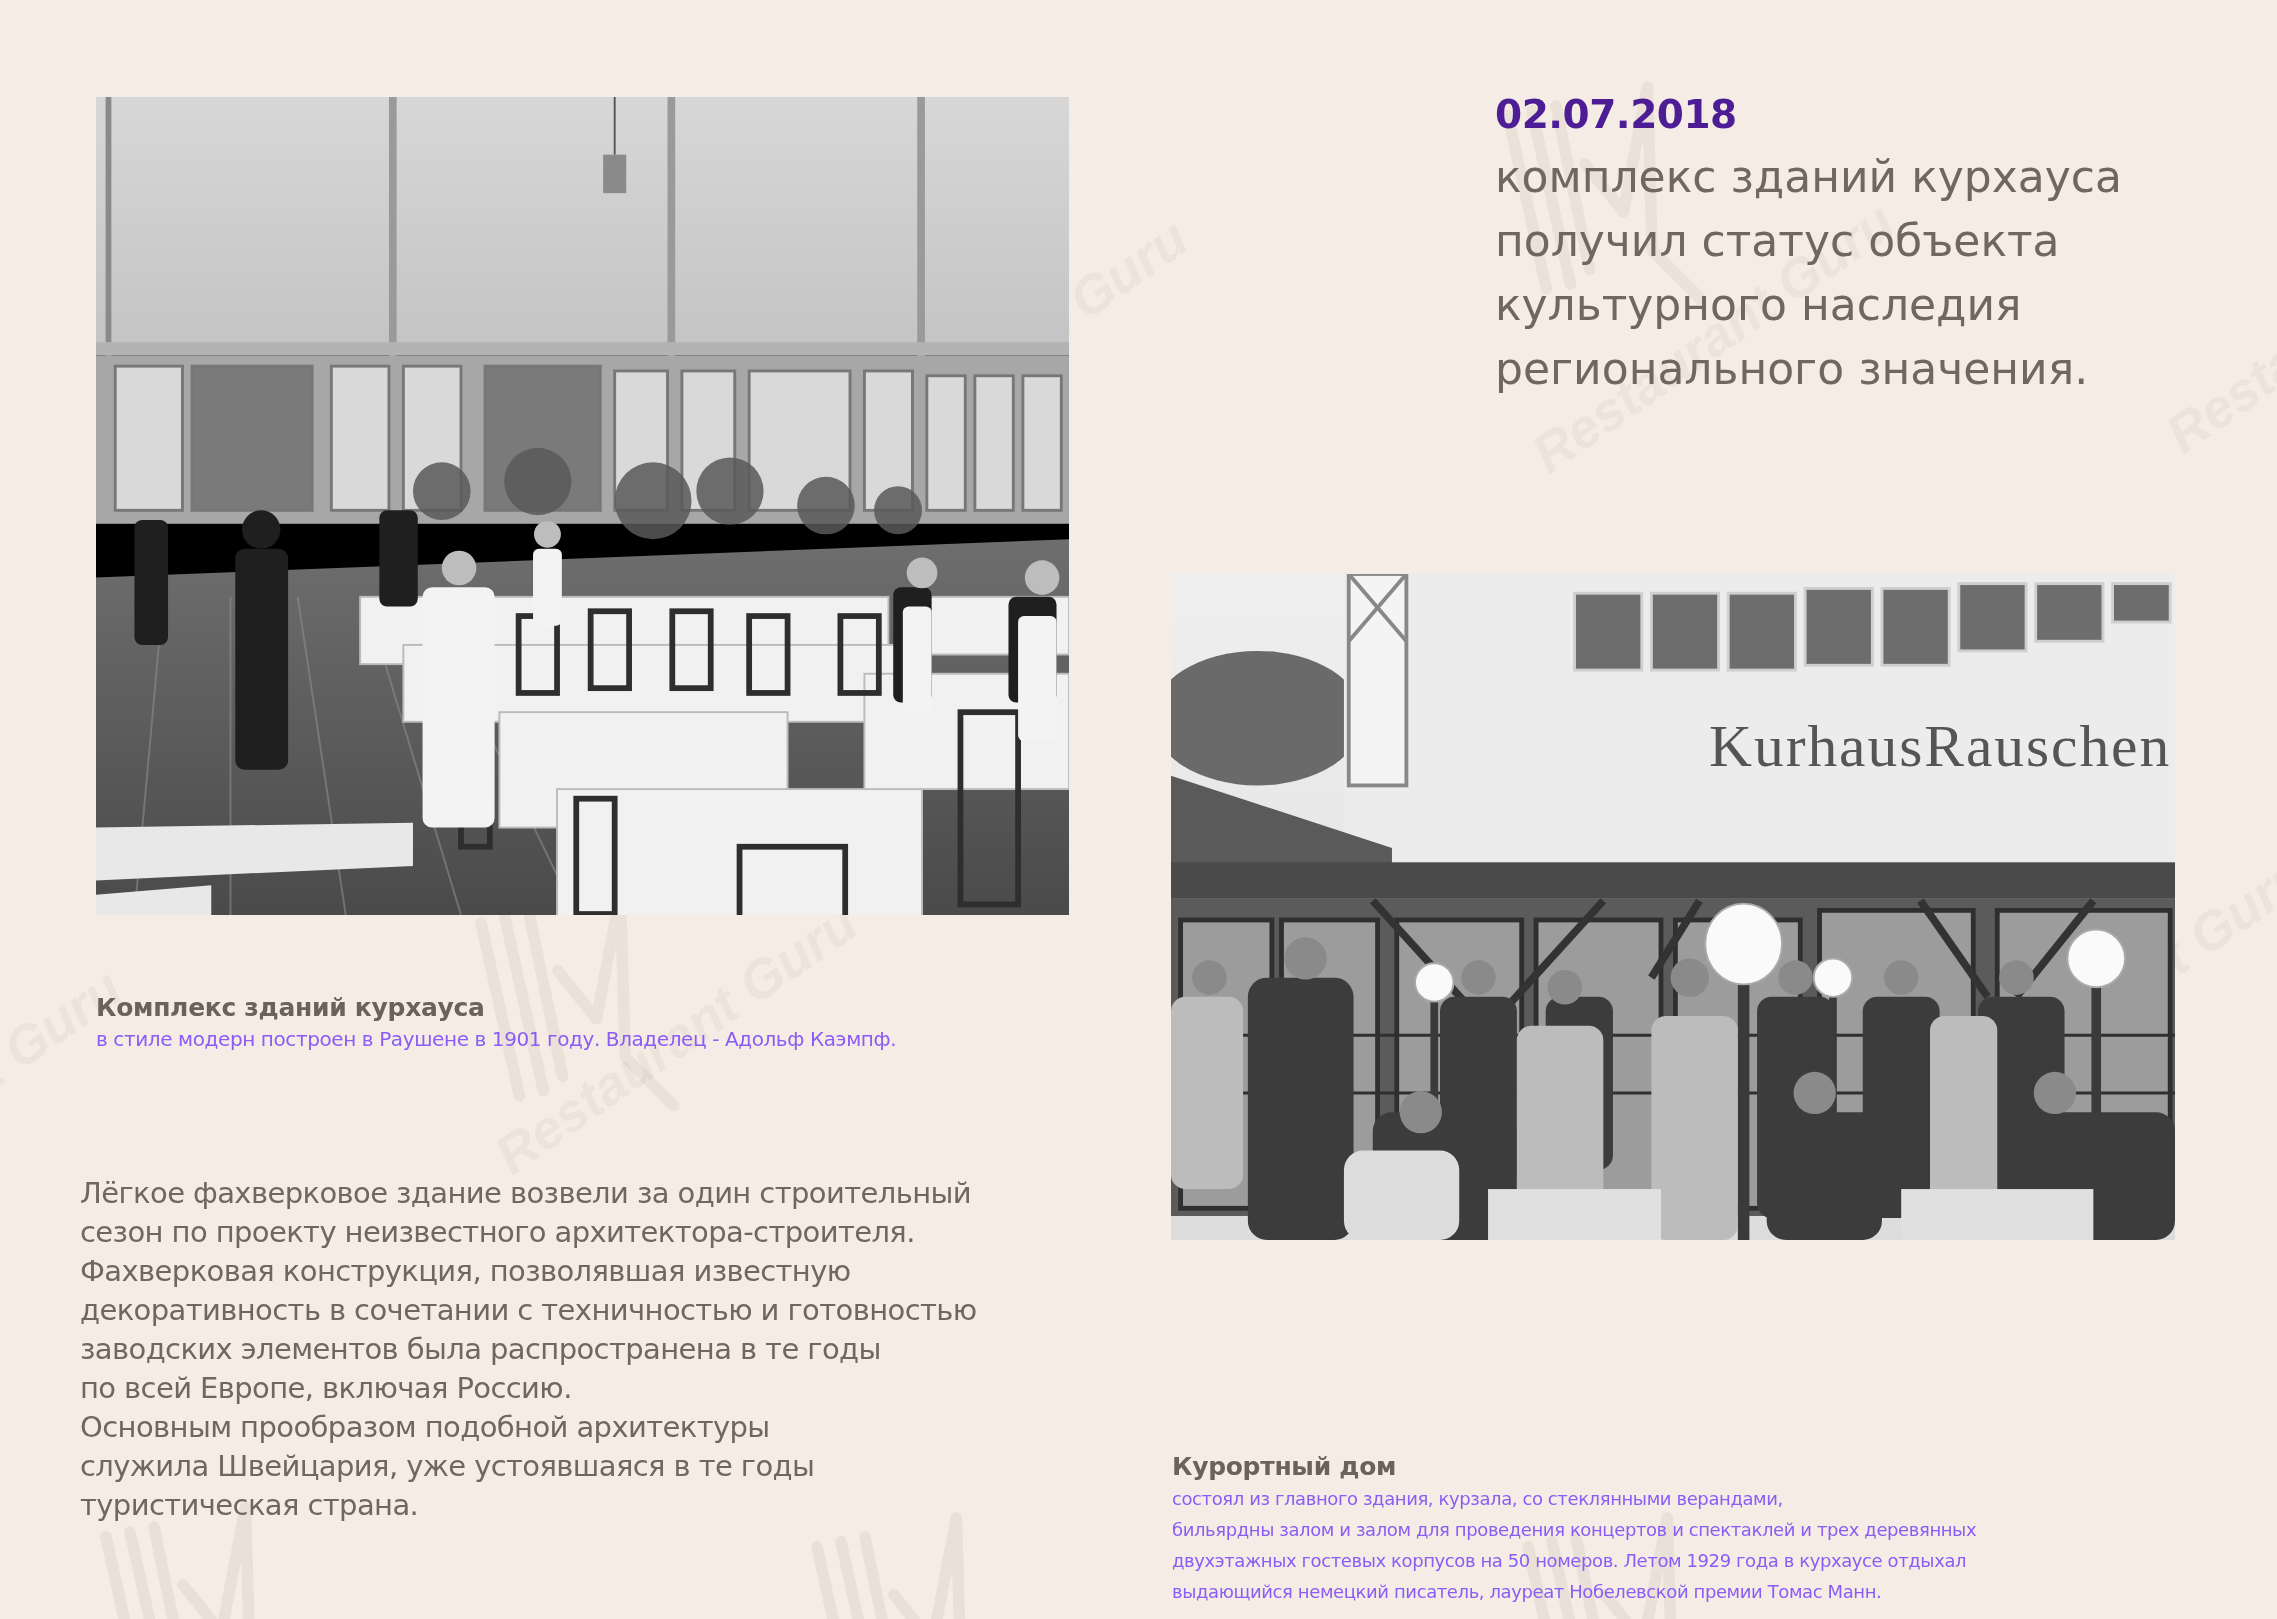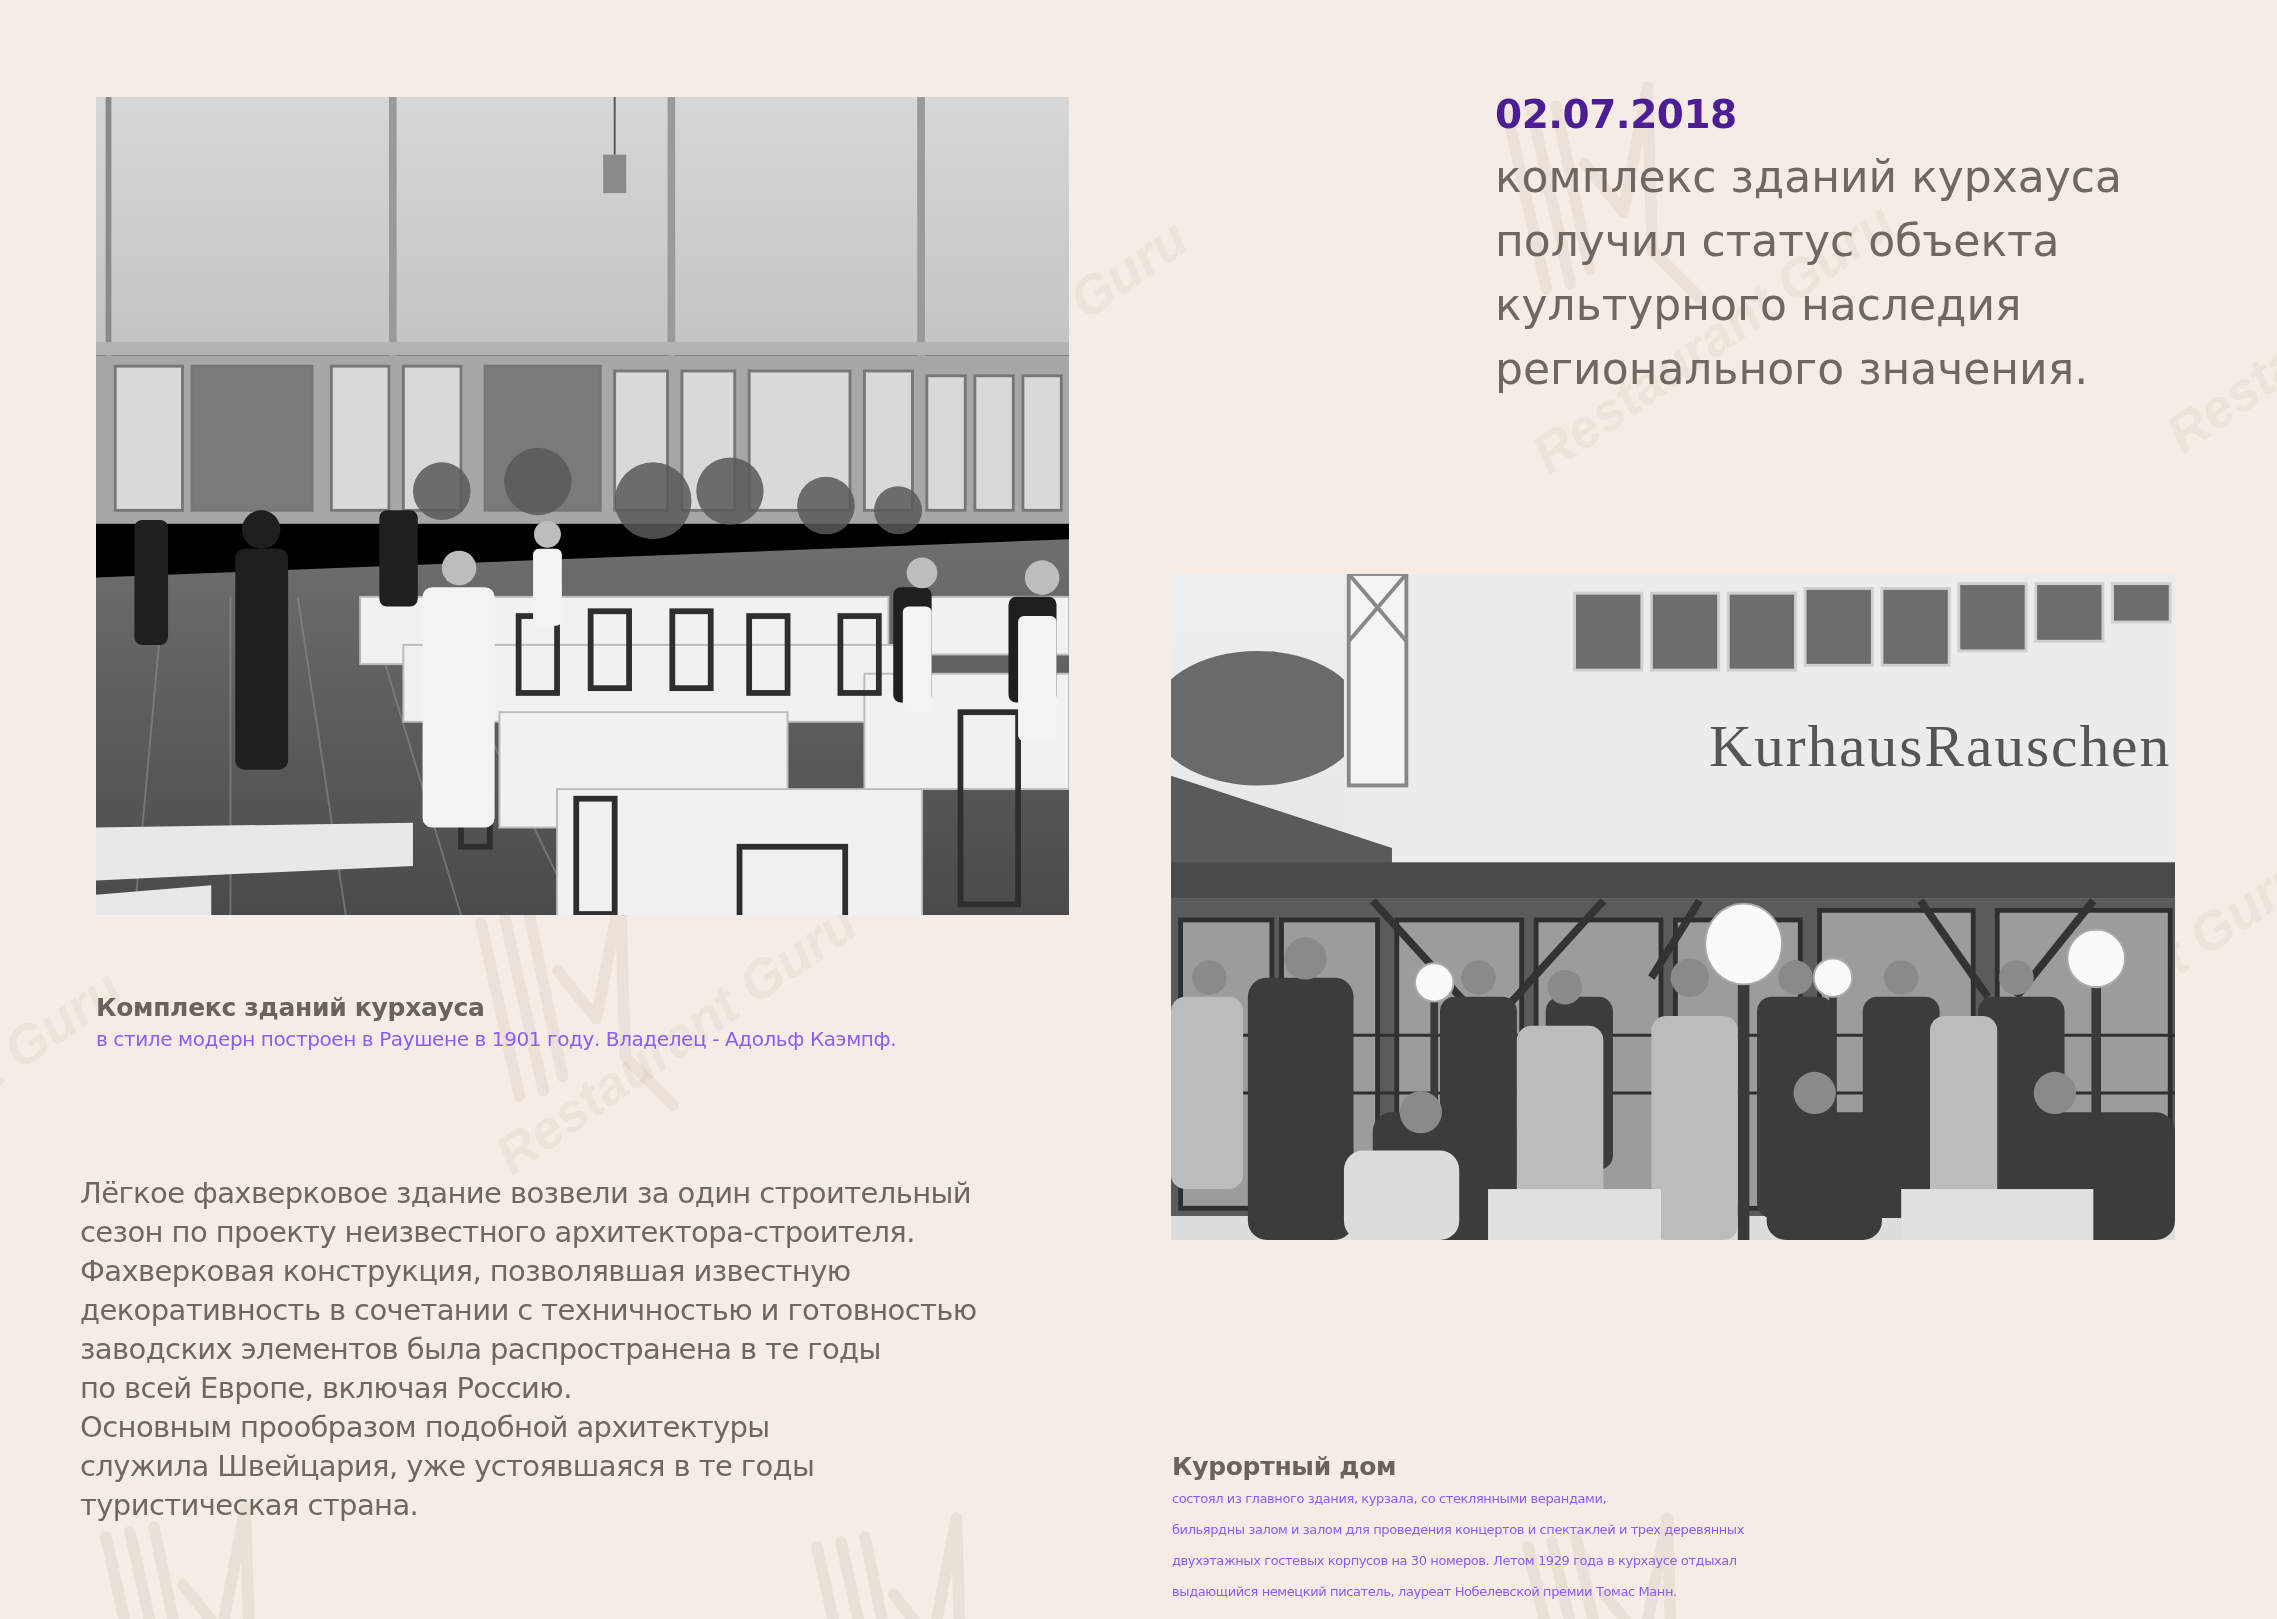--- a/index.html
+++ b/index.html
@@ -93,21 +93,21 @@
       font-family: "DejaVu Sans", sans-serif;
       font-size: 20px;
       line-height: 31px;
       color: #8b5cf6;
       margin: 0;
       letter-spacing: -0.4px;
     }
     .caption-body span { display: block; white-space: nowrap; }
     .caption-1 { left: 96px; top: 991px; }
     .caption-2 { left: 1172px; top: 1450px; }
-    .caption-2 .caption-body { font-size: 13px; line-height: 31px; }
+    .caption-2 .caption-body { font-size: 18px; line-height: 31px; }
 
     
     .body-text {
       position: absolute;
       left: 80px;
       top: 1174px;
       font-family: "DejaVu Sans", sans-serif;
       font-size: 29px;
       line-height: 39px;
       color: #6f6760;
@@ -420,19 +420,19 @@
     <span>Основным прообразом подобной архитектуры</span>
     <span>служила Швейцария, уже устоявшаяся в те годы</span>
     <span>туристическая страна.</span>
   </p>
 
   <div class="caption caption-2">
     <p class="caption-title">Курортный дом</p>
     <p class="caption-body">
       <span>состоял из главного здания, курзала, со стеклянными верандами,</span>
       <span>бильярдны залом и залом для проведения концертов и спектаклей и трех деревянных</span>
-      <span>двухэтажных гостевых корпусов на 30 номеров. Летом 1929 года в курхаусе отдыхал</span>
+      <span>двухэтажных гостевых корпусов на 50 номеров. Летом 1929 года в курхаусе отдыхал</span>
       <span>выдающийся немецкий писатель, лауреат Нобелевской премии Томас Манн.</span>
     </p>
   </div>
 
 </div>
 
 
 </body></html>

